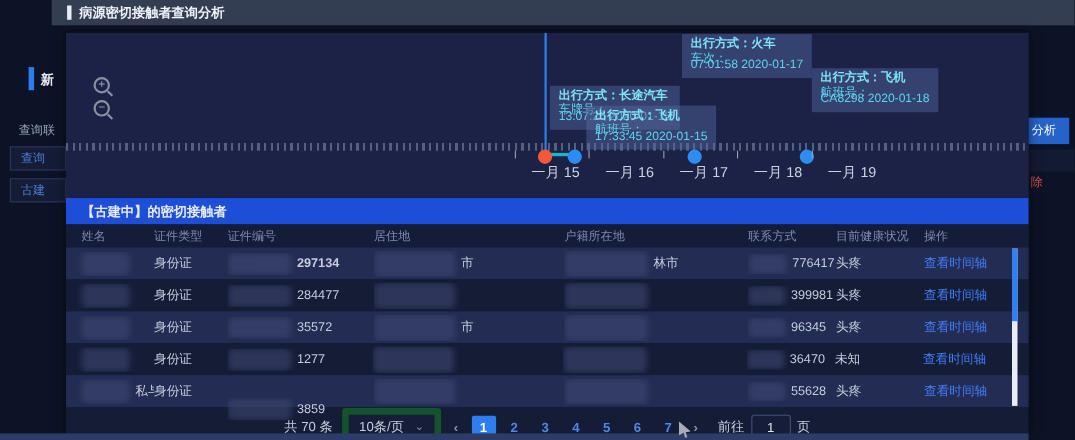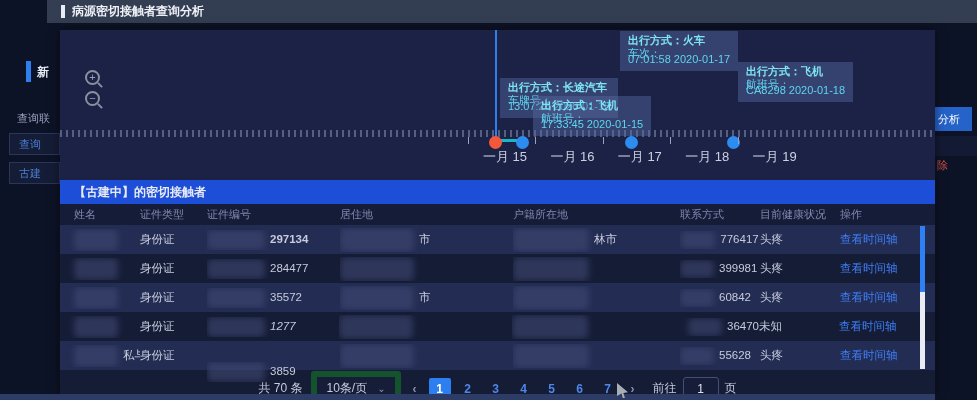--- a/index.html
+++ b/index.html
@@ -213,31 +213,31 @@
           <div class="td" style="width: 80px;"><span class="blob" style="width: 34px; height: 18px;"></span><span>399981</span></div>
           <div class="td" style="width: 80px;"><span>头疼</span></div>
           <div class="td" style="width: 95px;"><span class="link">查看时间轴</span></div>
         </div>
         <div class="trow odd">
           <div class="td pad1" style="width: 80px;"><span class="blob" style="width: 44px; height: 22px;"></span><span></span></div>
           <div class="td" style="width: 67px;"><span>身份证</span></div>
           <div class="td" style="width: 133px;"><span class="blob" style="width: 58px; height: 20px;"></span><span>35572</span></div>
           <div class="td" style="width: 173px;"><span class="blob" style="width: 74px; height: 24px;"></span><span>市</span></div>
           <div class="td" style="width: 167px;"><span class="blob" style="width: 76px; height: 24px;"></span><span></span></div>
-          <div class="td" style="width: 80px;"><span class="blob" style="width: 34px; height: 18px;"></span><span>60842</span></div>
+          <div class="td" style="width: 80px;"><span class="blob" style="width: 34px; height: 18px;"></span><span>96345</span></div>
           <div class="td" style="width: 80px;"><span>头疼</span></div>
           <div class="td" style="width: 95px;"><span class="link">查看时间轴</span></div>
         </div>
         <div class="trow even">
           <div class="td pad1" style="width: 80px;"><span class="blob" style="width: 44px; height: 22px;"></span><span></span></div>
           <div class="td" style="width: 67px;"><span>身份证</span></div>
-          <div class="td" style="width: 132px; font-style: italic;"><span class="blob" style="width: 58px; height: 20px;"></span><span>1277</span></div>
+          <div class="td" style="width: 132px;"><span class="blob" style="width: 58px; height: 20px;"></span><span>1277</span></div>
           <div class="td" style="width: 173px;"><span class="blob" style="width: 74px; height: 24px;"></span><span></span></div>
           <div class="td" style="width: 167px;"><span class="blob" style="width: 76px; height: 24px;"></span><span></span></div>
-          <div class="td" style="width: 80px; text-align: right;"><span class="blob" style="width: 34px; height: 18px;"></span><span>36470</span></div>
+          <div class="td" style="width: 80px;"><span class="blob" style="width: 34px; height: 18px;"></span><span>36470</span></div>
           <div class="td" style="width: 80px;"><span>未知</span></div>
           <div class="td" style="width: 95px;"><span class="link">查看时间轴</span></div>
         </div>
         <div class="trow odd">
           <div class="td pad1" style="width: 80px;"><span class="blob" style="width: 44px; height: 22px;"></span><span>私与己</span></div>
           <div class="td" style="width: 67px;"><span>身份证</span></div>
           <div class="td" style="width: 133px; margin-top: 32px;"><span class="blob" style="width: 58px; height: 20px;"></span><span>3859</span></div>
           <div class="td" style="width: 173px;"><span class="blob" style="width: 74px; height: 24px;"></span><span></span></div>
           <div class="td" style="width: 167px;"><span class="blob" style="width: 76px; height: 24px;"></span><span></span></div>
           <div class="td" style="width: 80px;"><span class="blob" style="width: 34px; height: 18px;"></span><span>55628</span></div>

